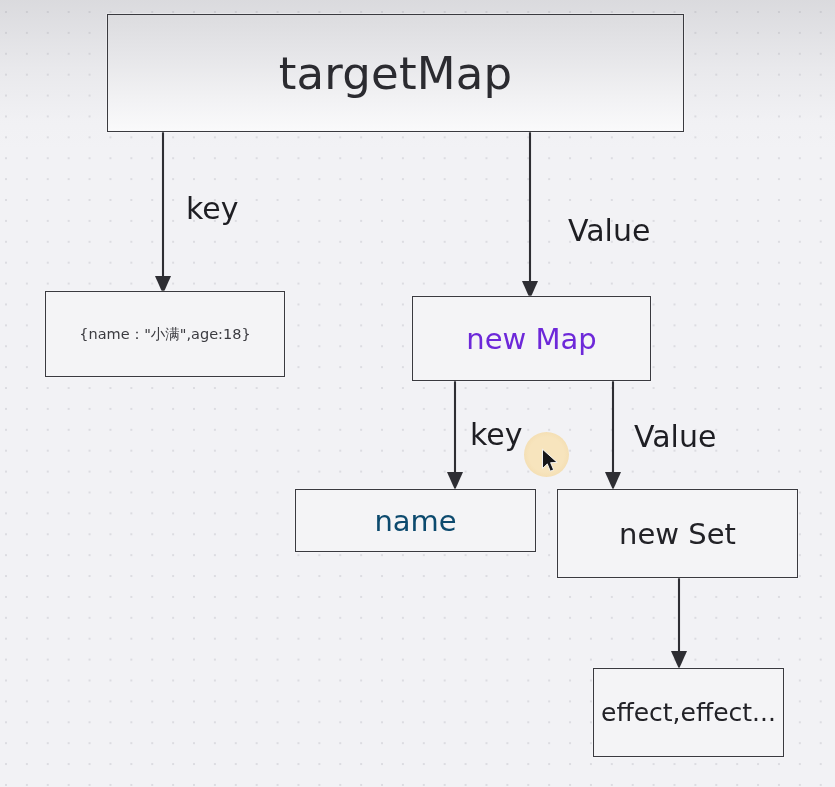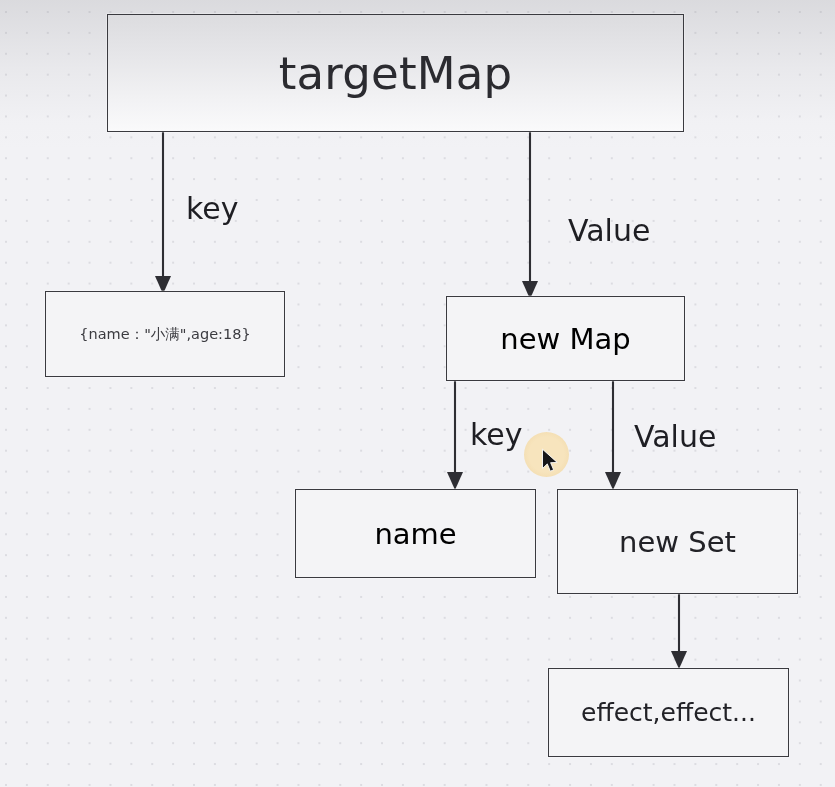--- a/index.html
+++ b/index.html
@@ -72,46 +72,45 @@
     font-size: 14.5px;
     color: #3b3b40;
   }
 
   #node-newmap {
     left: 412px;
     top: 296px;
     width: 239px;
     height: 85px;
     font-size: 29px;
-    color: #000000;
-    margin-left: 34px;
+    color: #6d28d9;
   }
 
   #node-name {
     left: 295px;
     top: 489px;
     width: 241px;
-    height: 89px;
+    height: 63px;
     font-size: 29px;
-    color: #000000;
+    color: #0c4a6e;
   }
 
   #node-newset {
     left: 557px;
     top: 489px;
     width: 241px;
-    height: 105px;
+    height: 89px;
     font-size: 29px;
     color: #222227;
   }
 
   #node-effects {
-    left: 548px;
+    left: 593px;
     top: 668px;
-    width: 241px;
+    width: 191px;
     height: 89px;
     font-size: 25px;
     color: #222227;
   }
 
   
   .edge {
     position: absolute;
     z-index: 3;
     overflow: visible;

